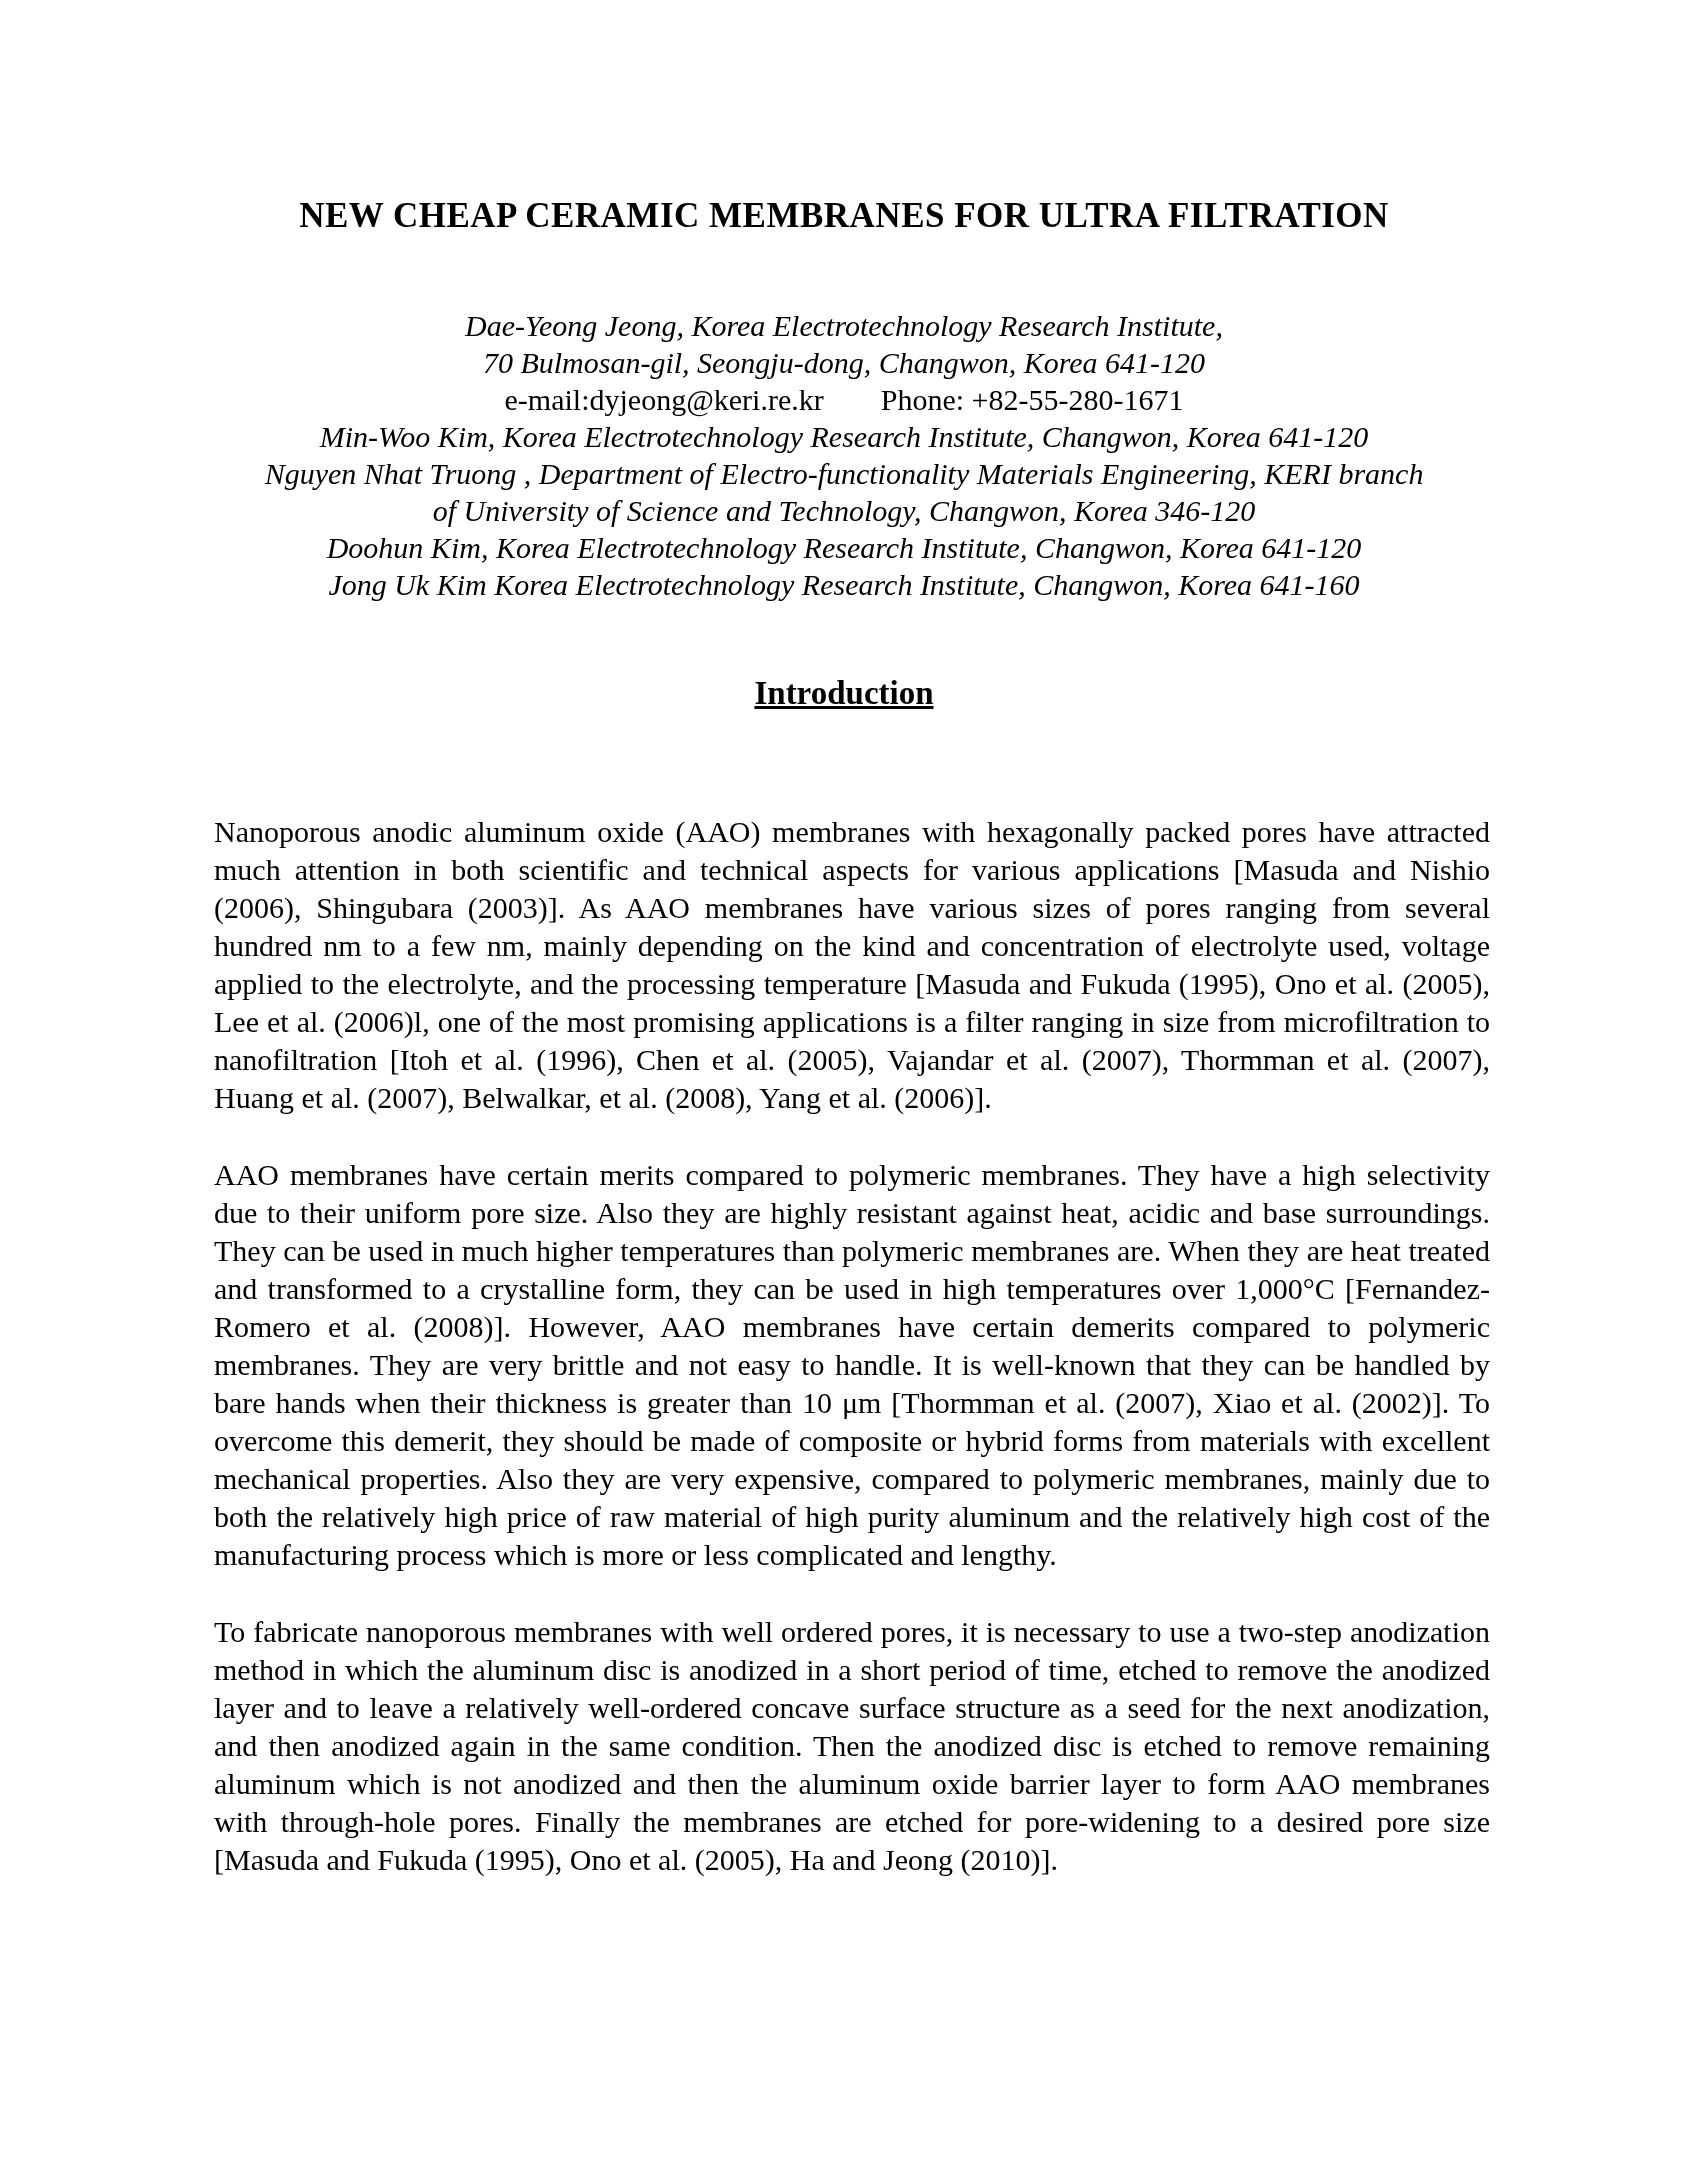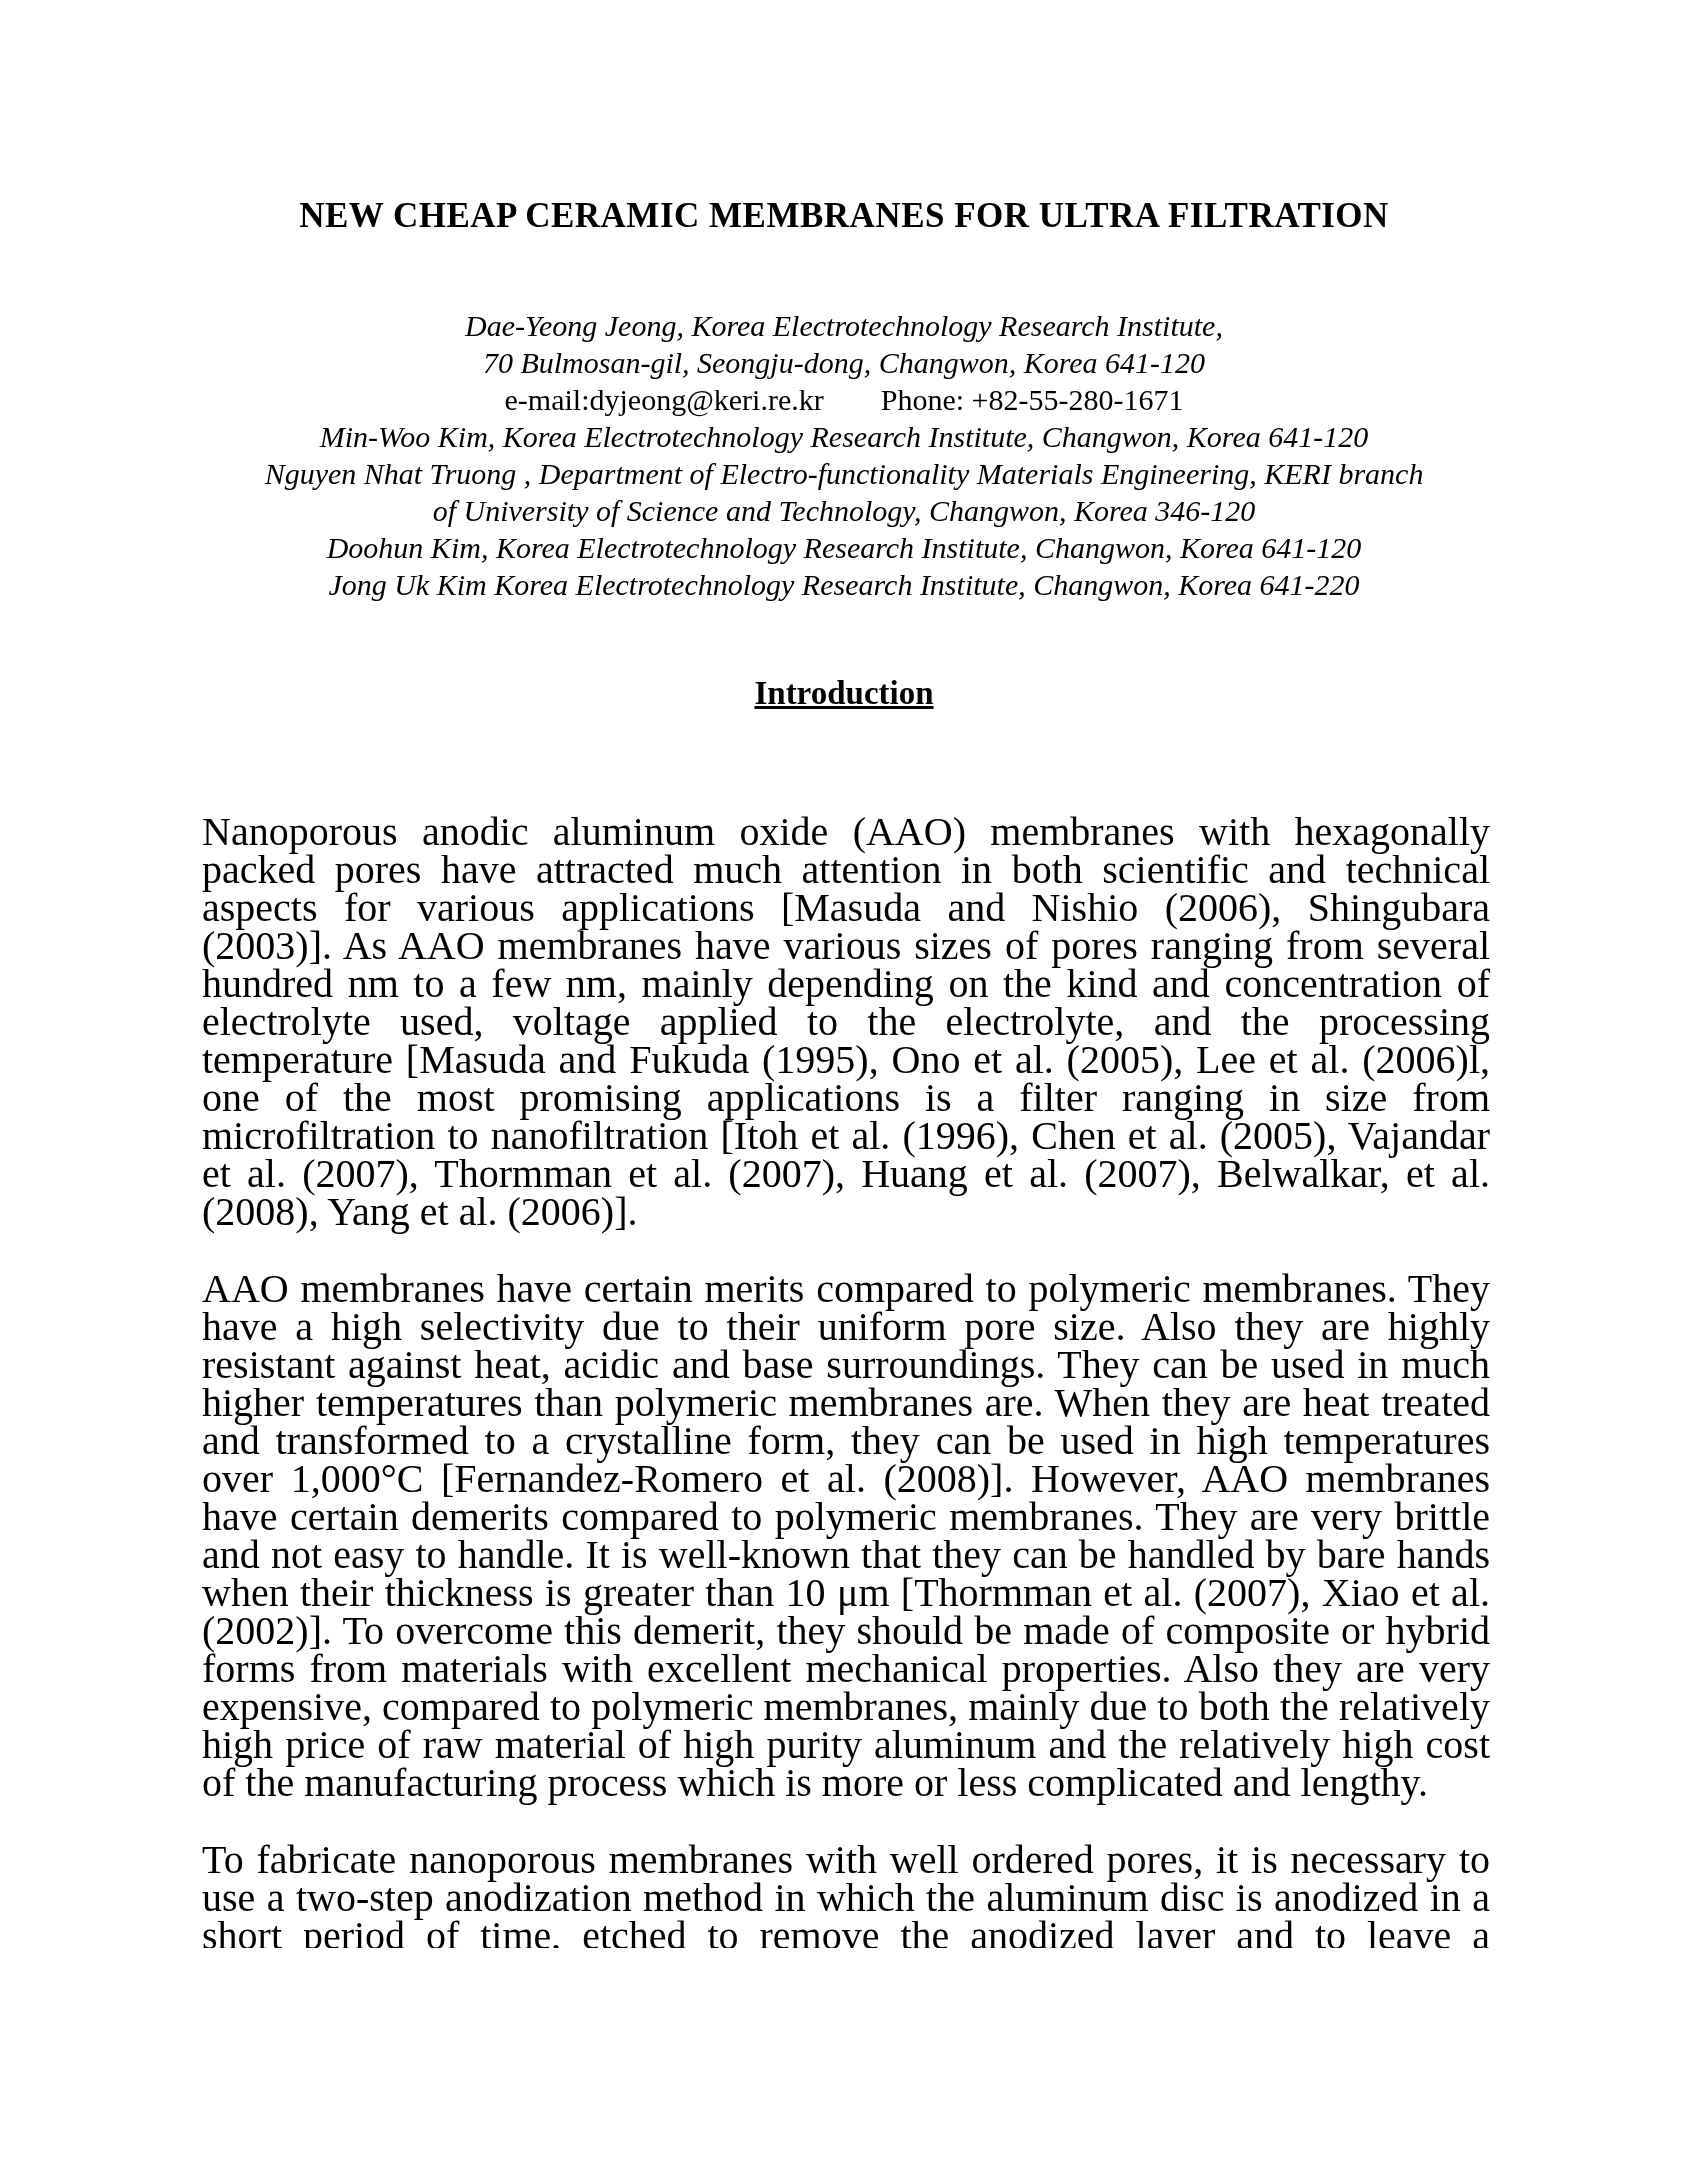--- a/index.html
+++ b/index.html
@@ -52,22 +52,22 @@
     font-size: 33px;
     line-height: 42px;
     font-weight: 700;
     text-align: center;
     text-decoration: underline;
   }
   .body-text {
     margin-top: 99px;
   }
   .para {
-    margin: 0 0 39px 4px;
-    font-size: 40px;
+    margin: 0 0 39px 16px;
+    font-size: 30px;
     line-height: 38px;
     text-align: justify;
     text-justify: inter-word;
   }
   .page-number {
     position: absolute;
     top: 2002px;
     left: 0;
     width: 1683px;
     text-align: center;
@@ -86,21 +86,21 @@
     <div class="authors">
       <div class="author-line">Dae-Yeong Jeong, Korea Electrotechnology Research Institute,</div>
       <div class="author-line">70 Bulmosan-gil, Seongju-dong, Changwon, Korea 641-120</div>
       <div class="author-line contact-line">
         <span class="email">e-mail:dyjeong@keri.re.kr</span><span class="phone">Phone: +82-55-280-1671</span>
       </div>
       <div class="author-line">Min-Woo Kim, Korea Electrotechnology Research Institute, Changwon, Korea 641-120</div>
       <div class="author-line">Nguyen Nhat Truong , Department of Electro-functionality Materials Engineering, KERI branch</div>
       <div class="author-line">of University of Science and Technology, Changwon, Korea 346-120</div>
       <div class="author-line">Doohun Kim, Korea Electrotechnology Research Institute, Changwon, Korea 641-120</div>
-      <div class="author-line">Jong Uk Kim Korea Electrotechnology Research Institute, Changwon, Korea 641-220</div>
+      <div class="author-line">Jong Uk Kim Korea Electrotechnology Research Institute, Changwon, Korea 641-160</div>
     </div>
 
     <h2 class="section-heading">Introduction</h2>
 
     <div class="body-text">
       <p class="para">Nanoporous anodic aluminum oxide (AAO) membranes with hexagonally packed pores have attracted much attention in both scientific and technical aspects for various applications [Masuda and Nishio (2006), Shingubara (2003)]. As AAO membranes have various sizes of pores ranging from several hundred nm to a few nm, mainly depending on the kind and concentration of electrolyte used, voltage applied to the electrolyte, and the processing temperature [Masuda and Fukuda (1995), Ono et al. (2005), Lee et al. (2006)l, one of the most promising applications is a filter ranging in size from microfiltration to nanofiltration [Itoh et al. (1996), Chen et al. (2005), Vajandar et al. (2007), Thormman et al. (2007), Huang et al. (2007), Belwalkar, et al. (2008), Yang et al. (2006)].</p>
       <p class="para">AAO membranes have certain merits compared to polymeric membranes. They have a high selectivity due to their uniform pore size. Also they are highly resistant against heat, acidic and base surroundings. They can be used in much higher temperatures than polymeric membranes are. When they are heat treated and transformed to a crystalline form, they can be used in high temperatures over 1,000°C [Fernandez-Romero et al. (2008)]. However, AAO membranes have certain demerits compared to polymeric membranes. They are very brittle and not easy to handle. It is well-known that they can be handled by bare hands when their thickness is greater than 10 μm [Thormman et al. (2007), Xiao et al. (2002)]. To overcome this demerit, they should be made of composite or hybrid forms from materials with excellent mechanical properties. Also they are very expensive, compared to polymeric membranes, mainly due to both the relatively high price of raw material of high purity aluminum and the relatively high cost of the manufacturing process which is more or less complicated and lengthy.</p>
       <p class="para">To fabricate nanoporous membranes with well ordered pores, it is necessary to use a two-step anodization method in which the aluminum disc is anodized in a short period of time, etched to remove the anodized layer and to leave a relatively well-ordered concave surface structure as a seed for the next anodization, and then anodized again in the same condition. Then the anodized disc is etched to remove remaining aluminum which is not anodized and then the aluminum oxide barrier layer to form AAO membranes with through-hole pores. Finally the membranes are etched for pore-widening to a desired pore size [Masuda and Fukuda (1995), Ono et al. (2005), Ha and Jeong (2010)].</p>
     </div>
 

